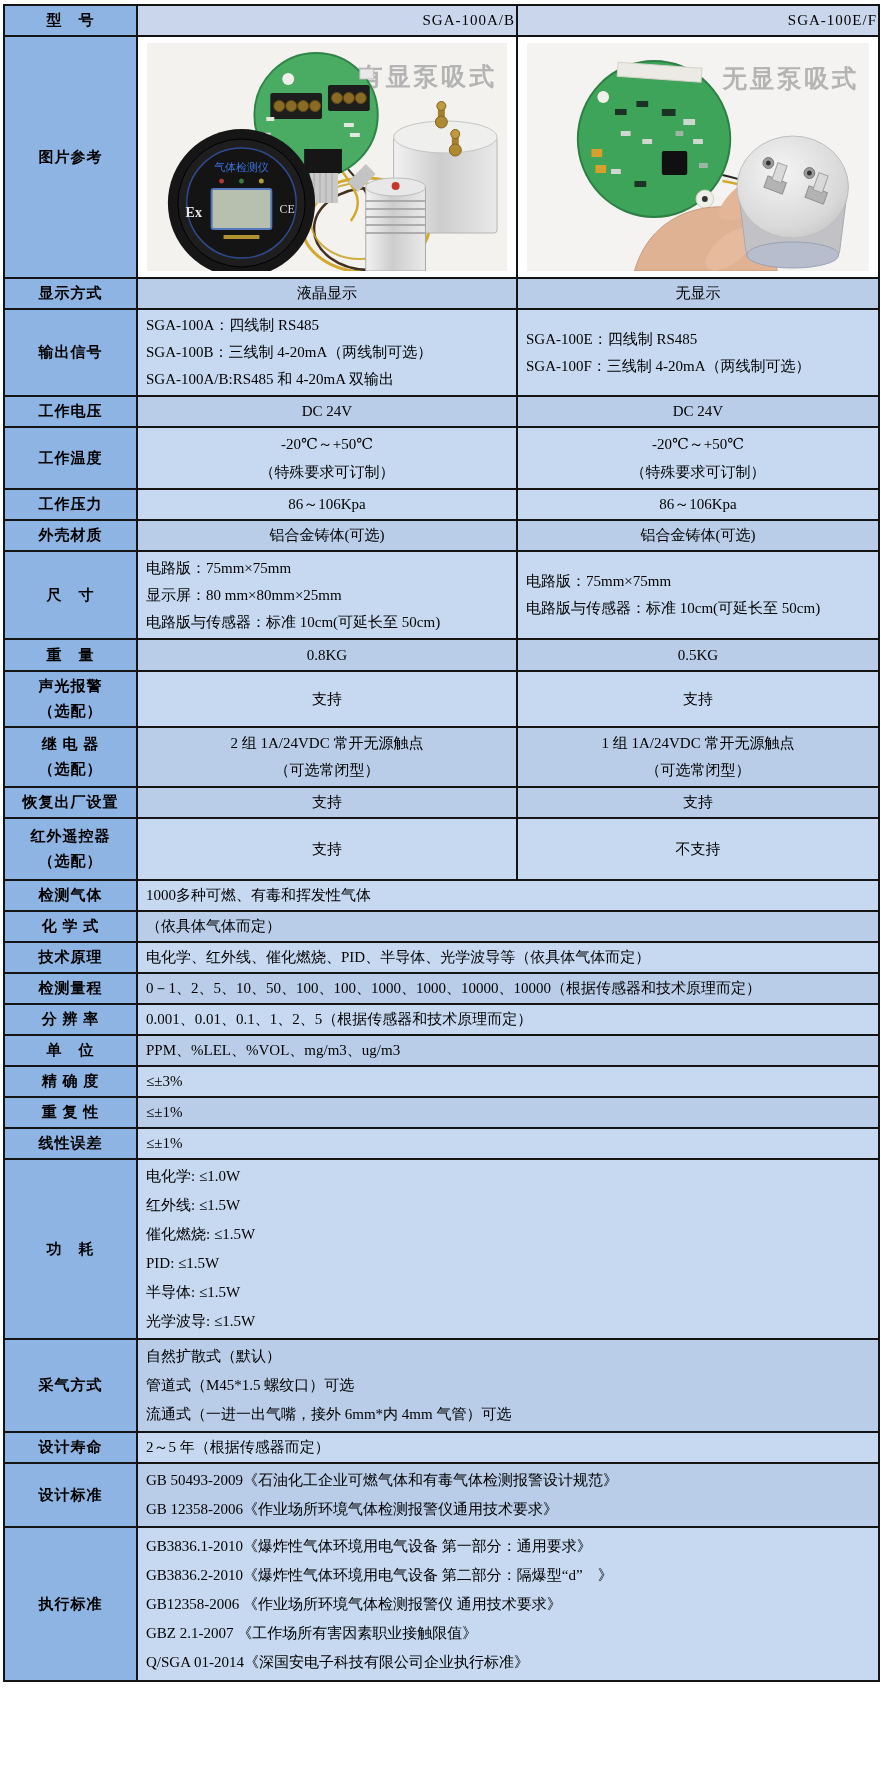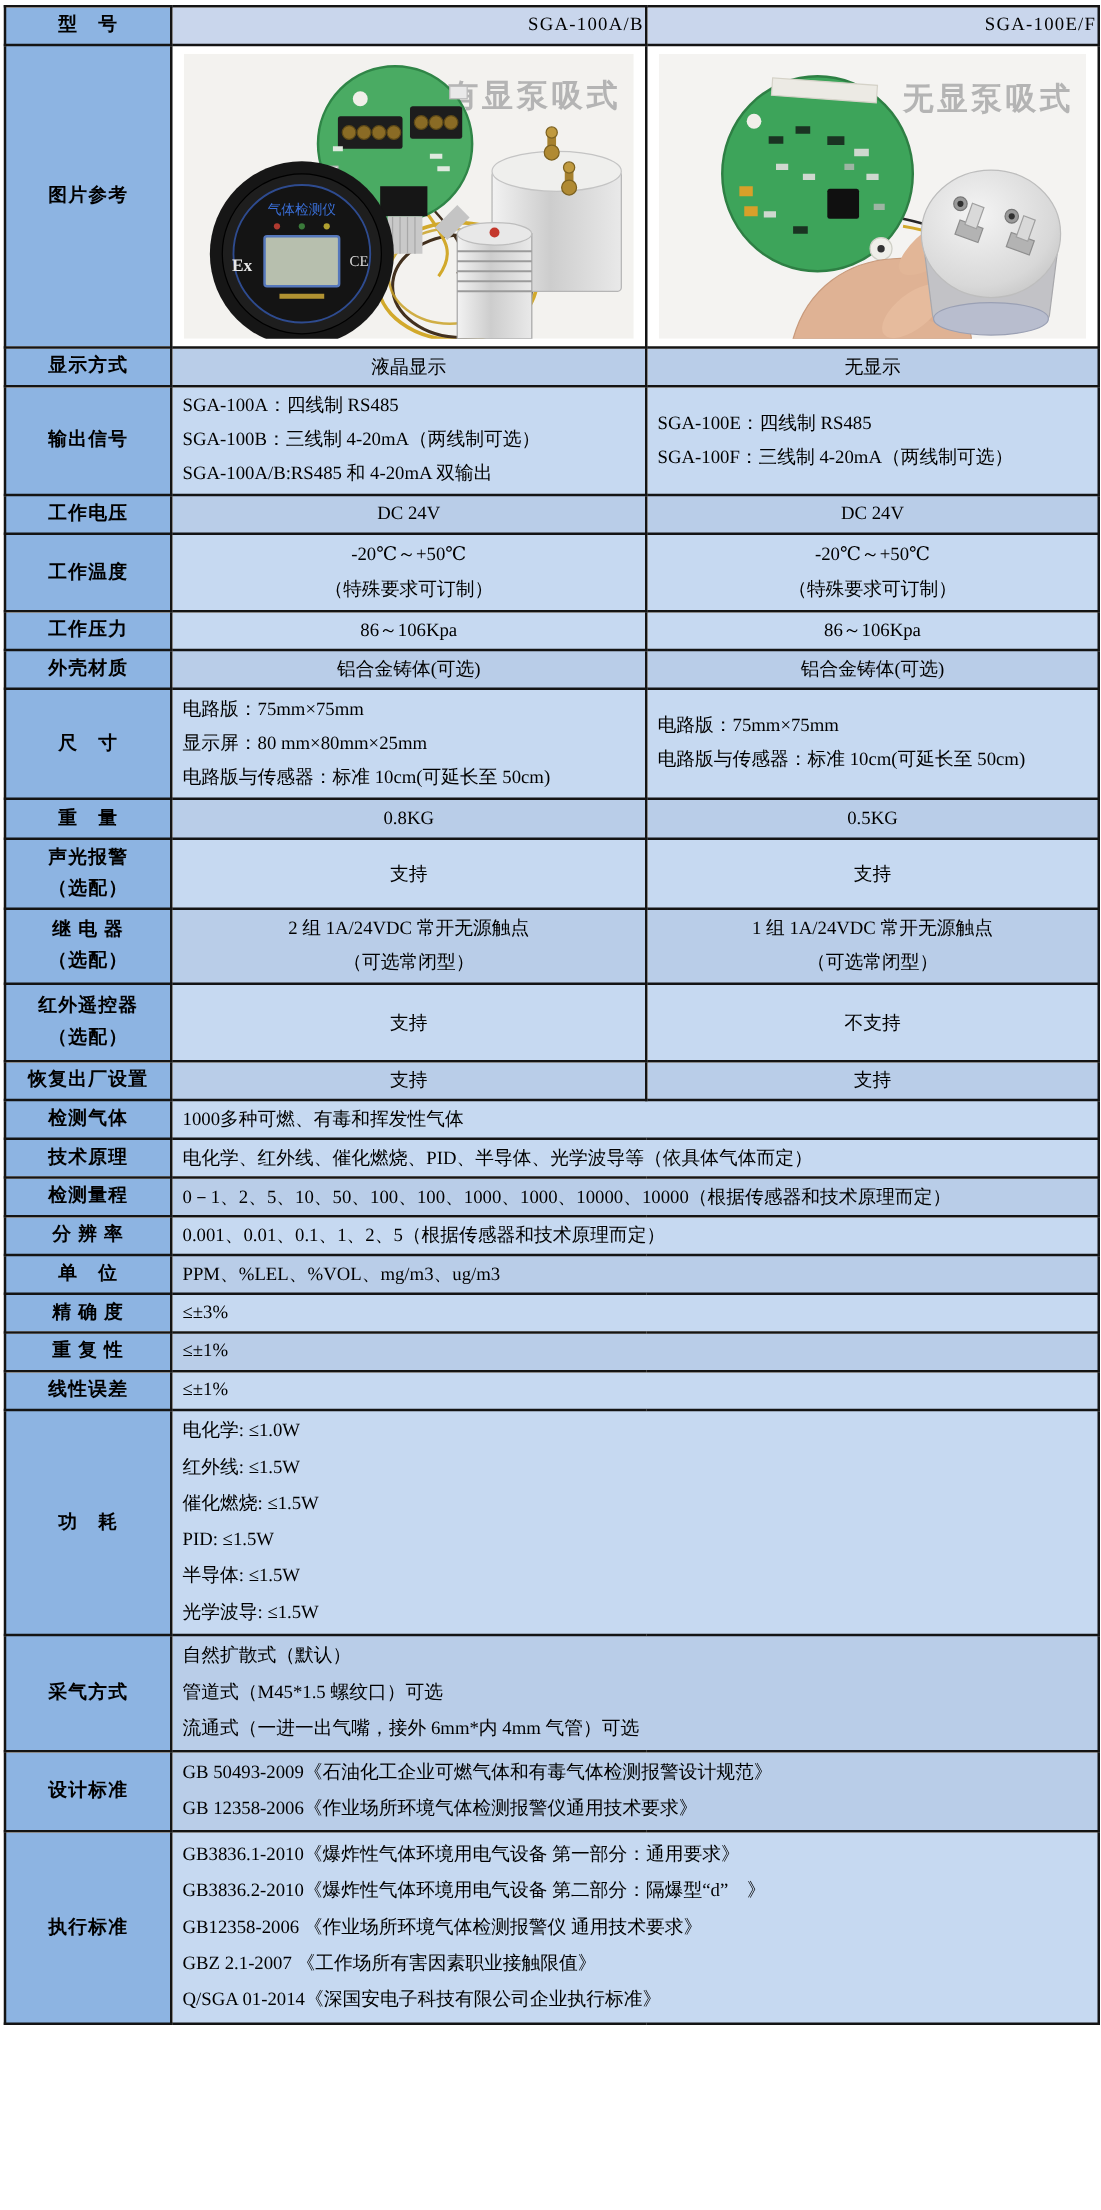--- a/index.html
+++ b/index.html
@@ -255,35 +255,39 @@
     <td class="v rl c">支持</td>
   </tr>
   <tr style="height:57px">
     <th class="lbl">继 电 器
 （选配）</th>
     <td class="v rd c pre lh27">2 组 1A/24VDC 常开无源触点
 （可选常闭型）</td>
     <td class="v rd c pre lh27">1 组 1A/24VDC 常开无源触点
 （可选常闭型）</td>
   </tr>
+  <tr style="height:30px">
+    <th class="lbl">恢复出厂设置</th>
+    <td class="v rd c">支持</td>
+    <td class="v rd c">支持</td>
+  </tr>
   <tr style="height:62px">
     <th class="lbl">红外遥控器
 （选配）</th>
     <td class="v rl c">支持</td>
     <td class="v rl c">不支持</td>
   </tr>
-  <tr style="height:30px">
-    <th class="lbl">恢复出厂设置</th>
-    <td class="v rd c">支持</td>
-    <td class="v rd c">支持</td>
-  </tr>
 
   <tr style="height:31px">
     <th class="lbl">检测气体</th>
     <td class="v rl lft" colspan="2">1000多种可燃、有毒和挥发性气体</td>
+  </tr>
+  <tr style="height:31px">
+    <th class="lbl">化 学 式</th>
+    <td class="v rd lft" colspan="2">（依具体气体而定）</td>
   </tr>
   <tr style="height:31px">
     <th class="lbl">技术原理</th>
     <td class="v rl lft" colspan="2">电化学、红外线、催化燃烧、PID、半导体、光学波导等（依具体气体而定）</td>
   </tr>
   <tr style="height:31px">
     <th class="lbl">检测量程</th>
     <td class="v rd lft" colspan="2">0－1、2、5、10、50、100、100、1000、1000、10000、10000（根据传感器和技术原理而定）</td>
   </tr>
   <tr style="height:31px">
@@ -314,20 +318,24 @@
 PID: ≤1.5W
 半导体: ≤1.5W
 光学波导: ≤1.5W</td>
   </tr>
   <tr style="height:90px">
     <th class="lbl">采气方式</th>
     <td class="v rd lft pre lh29" colspan="2">自然扩散式（默认）
 管道式（M45*1.5 螺纹口）可选
 流通式（一进一出气嘴，接外 6mm*内 4mm 气管）可选</td>
   </tr>
+  <tr style="height:31px">
+    <th class="lbl">设计寿命</th>
+    <td class="v rl lft" colspan="2">2～5 年（根据传感器而定）</td>
+  </tr>
   <tr style="height:60px">
     <th class="lbl">设计标准</th>
     <td class="v rd lft pre lh29" colspan="2">GB 50493-2009《石油化工企业可燃气体和有毒气体检测报警设计规范》
 GB 12358-2006《作业场所环境气体检测报警仪通用技术要求》</td>
   </tr>
   <tr style="height:154px">
     <th class="lbl">执行标准</th>
     <td class="v rl lft pre lh29" colspan="2">GB3836.1-2010《爆炸性气体环境用电气设备 第一部分：通用要求》
 GB3836.2-2010《爆炸性气体环境用电气设备 第二部分：隔爆型“d”　》
 GB12358-2006 《作业场所环境气体检测报警仪 通用技术要求》

